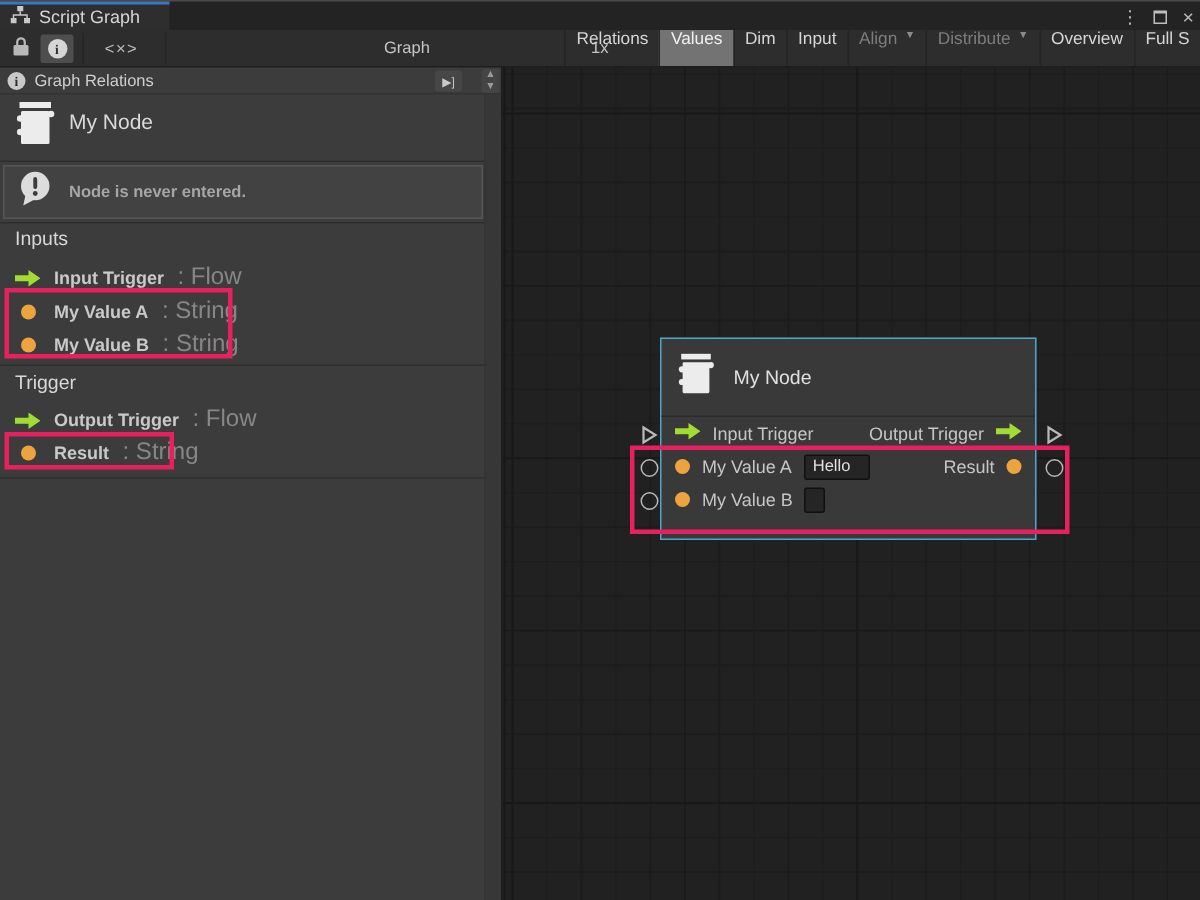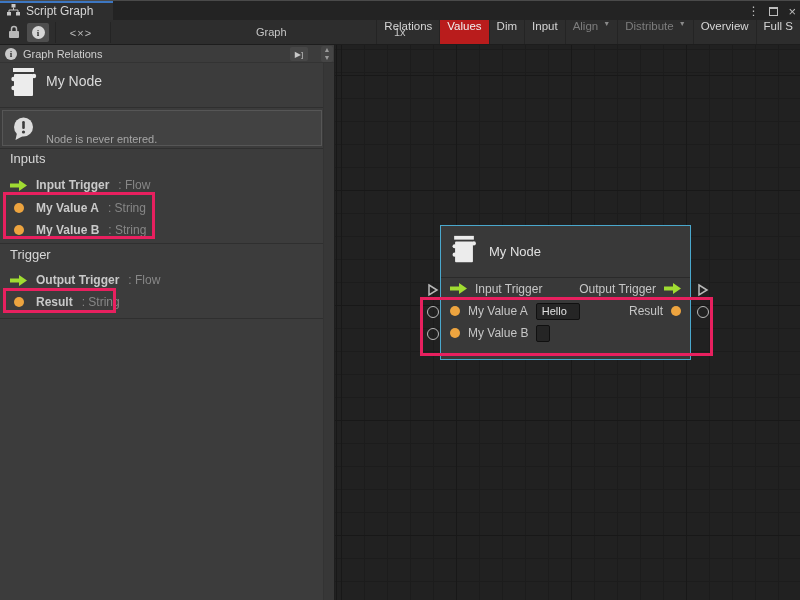--- a/index.html
+++ b/index.html
@@ -25,45 +25,45 @@
   .tb-sep { position:absolute; top:2px; width:1px; height:21px; background:#242424; }
   .info-circle { width:13px; height:13px; border-radius:50%; background:#d6d6d6; color:#2d2d2d;
     font-size:9px; font-weight:bold; display:flex; align-items:center; justify-content:center; font-family:"Liberation Serif", serif; }
   .code-glyph { font-size:11px; letter-spacing:1px; color:#bdbdbd; }
   .graphname { position:absolute; left:136px; top:0; height:25px; display:flex; align-items:center; gap:6px; }
   .zoom-label { position:absolute; left:256px; top:6px; color:#c6c6c6; }
   .zoom-value { position:absolute; left:394px; top:6px; color:#c6c6c6; }
   .tb-right { position:absolute; right:0; top:0; height:25px; display:flex; align-items:stretch; }
   .tb-right .rbtn { display:flex; align-items:flex-start; padding:0 7px; border-left:1px solid #242424;
     color:#d6d6d6; font-size:11.5px; white-space:nowrap; }
-  .tb-right .rbtn.active { background:#b91c1c; color:#f0f0f0; }
+  .tb-right .rbtn.active { background:#737373; color:#f0f0f0; }
   .tb-right .rbtn.disabled { color:#7d7d7d; }
   .dd-arrow { font-size:7px; margin-left:5px; color:#8a8a8a; }
 
   
   .inspector { position:absolute; left:0; top:45px; width:334px; height:555px; background:#3c3c3c; }
   .insp-header { position:absolute; left:0; top:0; right:0; height:18px; border-bottom:1px solid #333;
     display:flex; align-items:center; gap:6px; padding-left:5px; color:#cfcfcf; font-size:11px; }
   .collapse-btn { position:absolute; right:26px; top:2px; width:18px; height:14px; background:#474747;
     border-radius:2px; color:#c9c9c9; font-size:8px; display:flex; align-items:center; justify-content:center; }
   .scroll-arrows { position:absolute; right:1px; top:1px; width:12px; display:flex; flex-direction:column;
     align-items:center; color:#9a9a9a; font-size:7px; line-height:8px; background:#454545; border-radius:2px; }
   .scroll-track { position:absolute; right:0; top:18px; bottom:0; width:11px; background:#373737; border-left:1px solid #333; }
   .insp-title-icon { position:absolute; left:10px; top:21px; }
   .insp-title { position:absolute; left:46px; top:28px; font-size:14px; color:#dadada; }
   .sep { position:absolute; left:0; right:11px; height:1px; background:#2f2f2f; }
   .warning-box { position:absolute; left:2px; top:65px; right:12px; height:36px; background:#424242;
-    border:1px solid #565656; display:flex; align-items:flex-end; gap:10px; padding-left:8px; }
+    border:1px solid #565656; display:flex; align-items:center; gap:10px; padding-left:8px;font-weight:bold; }
   .warning-text { color:#a6a6a6; font-size:11px; }
   .section-heading { position:absolute; left:10px; font-size:13px; color:#d8d8d8; }
   .port-row { position:absolute; left:0; right:12px; height:20px; display:flex; align-items:center; gap:9px; padding-left:10px; }
   .port-icon { width:17px; display:flex; justify-content:center; align-items:center; }
   .dot { width:10px; height:10px; border-radius:50%; background:#eda43f; }
   .port-name { font-size:12px; font-weight:bold; color:#c9c9c9; }
-  .port-type { font-size:12px; color:#878787; }
+  .port-type { font-size:16px; color:#878787; }
   .port-type::before { content:" : "; }
   .hl-rect { position:absolute; border:3px solid #e8205f; background:transparent; z-index:20; }
 
   
   .graph { position:absolute; left:335px; top:45px; right:0; bottom:0; background-color:#212121;
     background-image:
       repeating-linear-gradient(to right, #181818 0 1px, transparent 1px 115px),
       repeating-linear-gradient(to bottom, #181818 0 1px, transparent 1px 115px),
       repeating-linear-gradient(to right, #1c1c1c 0 1px, transparent 1px 23px),
       repeating-linear-gradient(to bottom, #1c1c1c 0 1px, transparent 1px 23px);

